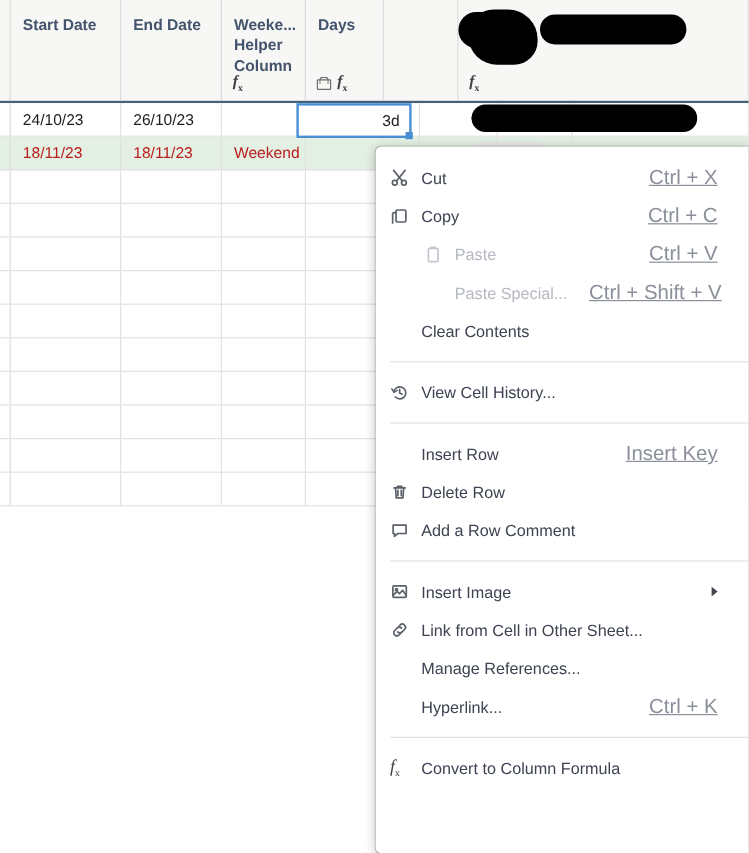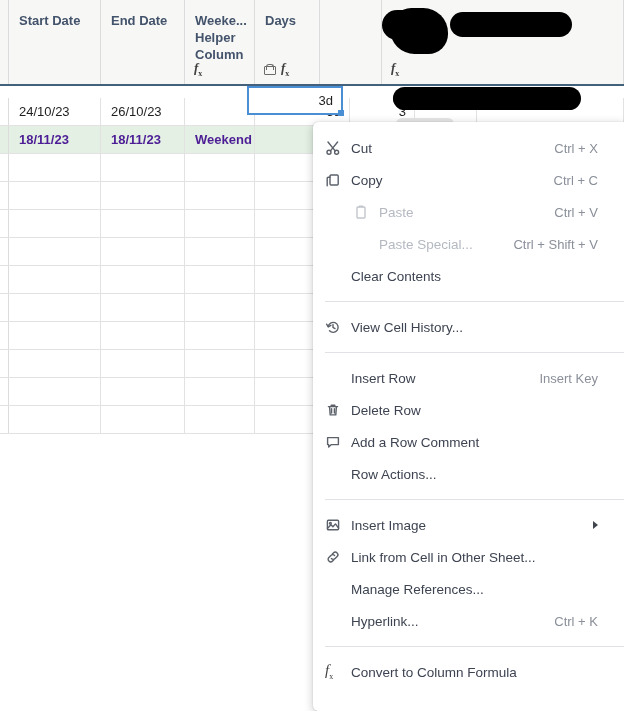--- a/index.html
+++ b/index.html
@@ -56,32 +56,32 @@
   }
 
   .c-start { flex: 0 0 92px; }
   .c-end   { flex: 0 0 84px; }
   .c-week  { flex: 0 0 70px; }
   .c-dur   { flex: 0 0 95px; }
   .c-days  { flex: 0 0 65px; }
   .c-rA    { flex: 0 0 62px; }
   .c-rB    { flex: 1 1 auto; }
 
-  .body-rows { position: absolute; left: 0; top: 86px; width: 624px; margin-top: 12px; }
+  .body-rows { position: absolute; left: 0; top: 86px; width: 624px; }
   .row { display: flex; height: 28px; border-bottom: 1px solid #e2e2e2; }
   .row.r1 { background: #ffffff; }
   .row.r2 { background: #e3f0e3; }
   .cell {
     height: 100%; border-right: 1px solid #e2e2e2;
     font-size: 13px; color: #1f1f1f;
     display: flex; align-items: center;
     padding: 0 6px 0 10px; overflow: hidden; white-space: nowrap;
   }
   .cell.num { justify-content: flex-end; padding-right: 8px; }
-  .row.r2 .cell { color: #4c1d95; font-weight: bold; }
+  .row.r2 .cell { color: #b91c1c; font-weight: normal; }
   .row.blank .cell { color: transparent; }
 
   
   .sel-cell {
     position: absolute; left: 247px; top: 86px;
     width: 96px; height: 29px;
     border: 2px solid #4a8fd4; background: #ffffff;
     display: flex; align-items: center; justify-content: flex-end;
     padding-right: 8px; font-size: 13px; color: #1f1f1f;
     z-index: 4;
@@ -126,21 +126,21 @@
     position: relative; display: flex; align-items: center;
     height: 32px; padding: 0 26px 0 12px; color: #3d4351;
     white-space: nowrap;
   }
   .mi .mi-ico {
     width: 26px; flex: 0 0 26px; display: flex;
     align-items: center; justify-content: flex-start;
     color: #5b6069;
   }
   .mi .mi-label { flex: 1 1 auto; }
-  .mi .mi-short { color: #8a8f99; font-size: 13px; margin-left: 18px; }
+  .mi .mi-short { color: #8a8f99; font-size: 17px; margin-left: 18px; text-decoration: underline; }
   .mi.disabled { color: #b4b8c0; margin-left: 28px; }
   .mi.disabled .mi-ico { color: #c2c6cd; }
   .mi-arrow {
     width: 0; height: 0; margin-left: 10px;
     border-left: 5px solid #41454d;
     border-top: 4px solid transparent;
     border-bottom: 4px solid transparent;
   }
   .sep {
     height: 1px; background: #e0e2e5;
@@ -404,24 +404,20 @@
         <span class="mi-label">Delete Row</span>
       </div>
       <div class="mi">
         <span class="mi-ico">
           <svg width="16" height="16" viewBox="0 0 16 16">
             <path d="M2.6 3.6h10.8v7H6.4L3.7 13v-2.4H2.6z" stroke="currentColor" fill="none" stroke-width="1.4" stroke-linecap="round" stroke-linejoin="round"></path>
           </svg>
         </span>
         <span class="mi-label">Add a Row Comment</span>
       </div>
-      <div class="mi">
-        <span class="mi-ico"></span>
-        <span class="mi-label">Row Actions...</span>
-      </div>
       <div class="sep"></div>
       <div class="mi">
         <span class="mi-ico">
           <svg width="16" height="16" viewBox="0 0 16 16">
             <rect x="2.4" y="3.2" width="11.2" height="9.6" rx="1" stroke="currentColor" fill="none" stroke-width="1.4" stroke-linecap="round" stroke-linejoin="round"></rect>
             <path d="M2.6 11.2l3.3-3.4 2 2 2.6-2.9 3 4.3" stroke="currentColor" fill="none" stroke-width="1.4" stroke-linecap="round" stroke-linejoin="round"></path>
             <circle cx="5.4" cy="6.3" r="0.9" stroke="currentColor" fill="none" stroke-width="1.4" stroke-linecap="round" stroke-linejoin="round"></circle>
           </svg>
         </span>
         <span class="mi-label">Insert Image</span>

